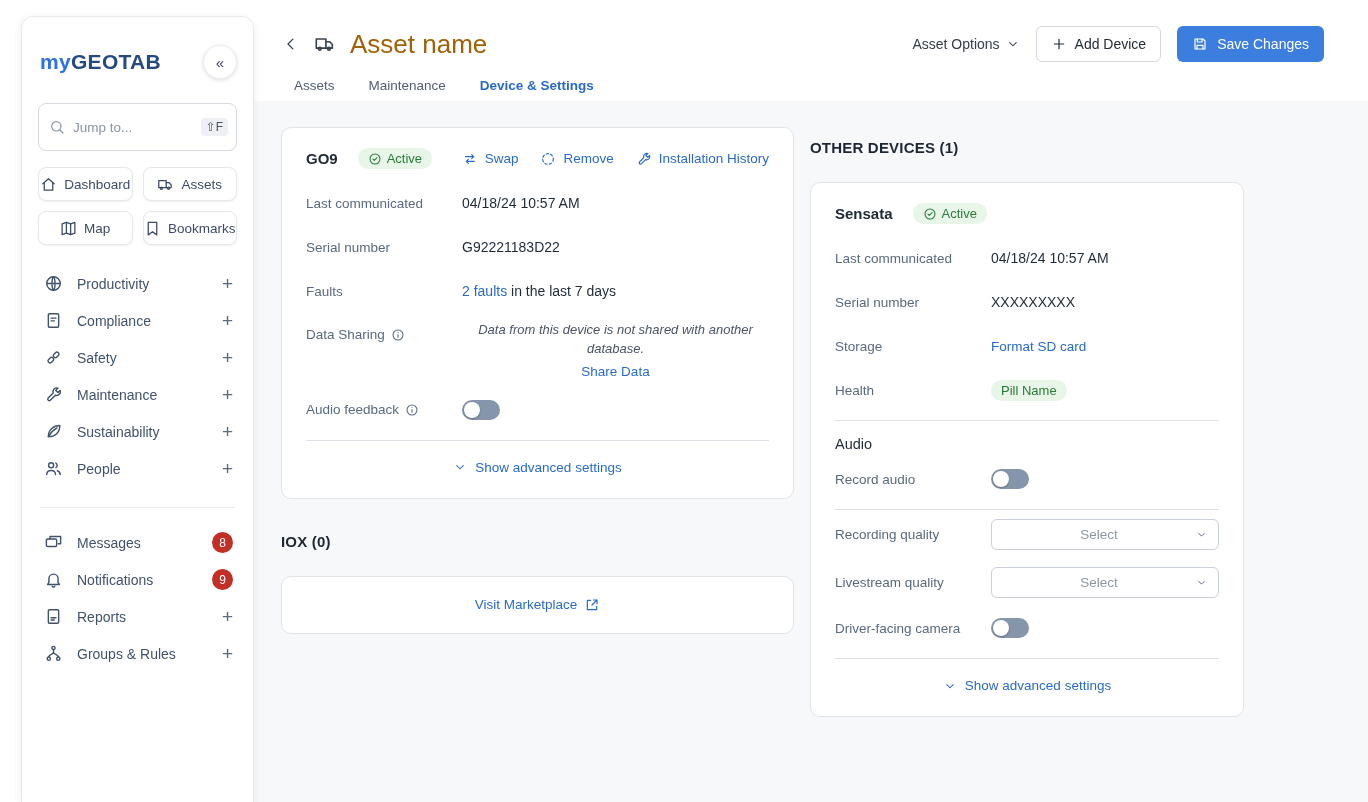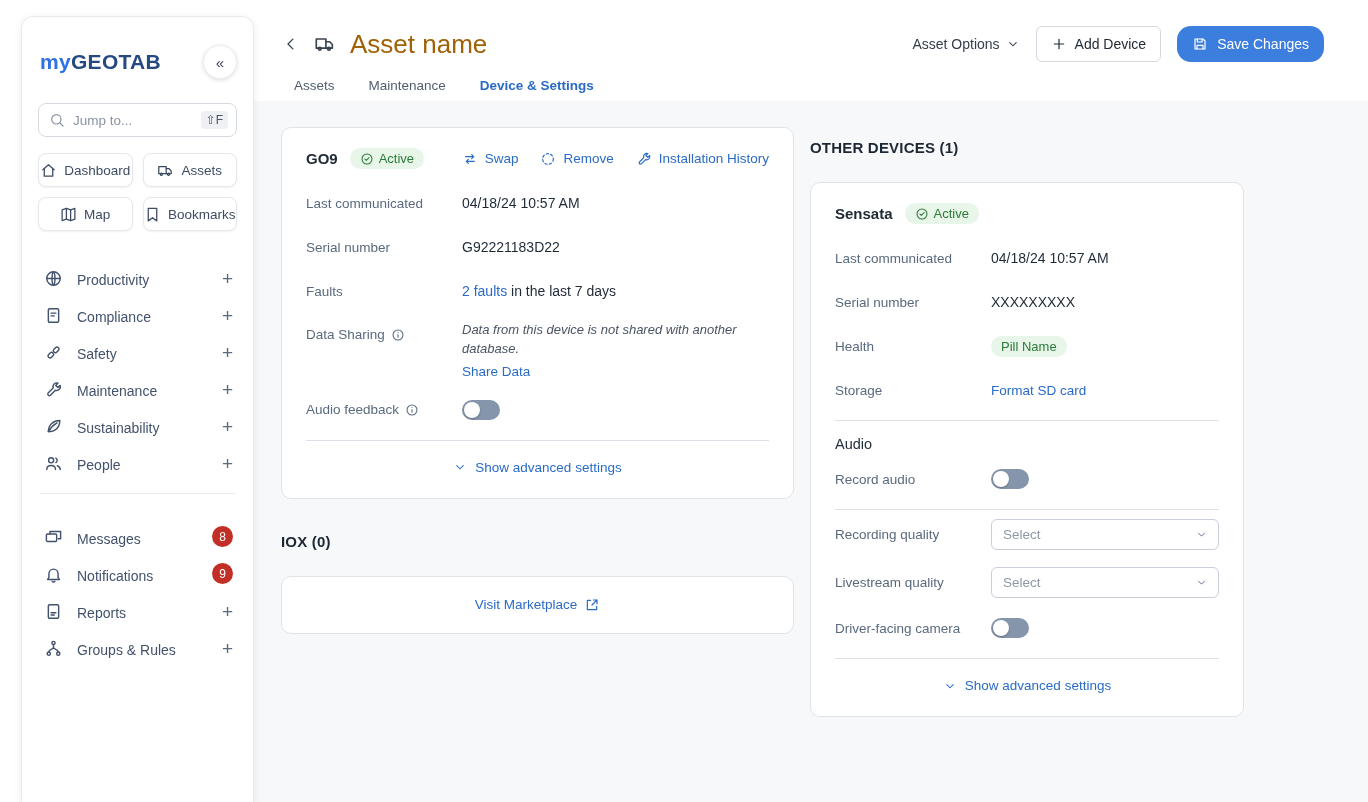--- a/index.html
+++ b/index.html
@@ -13,70 +13,70 @@
   .sidebar { position:absolute; left:21px; top:16px; width:233px; height:790px;
     background:#fff; border:1px solid #e7eaee; border-radius:12px 12px 0 0;
     box-shadow:0 2px 8px rgba(23,43,77,.08); padding:20px 16px; z-index:5; }
   .logo-row { display:flex; align-items:center; justify-content:space-between; padding:8px 0 0 2px; }
   .logo { font-size:21px; font-weight:bold; letter-spacing:.3px; }
   .logo .my { color:#2e71e5; }
   .logo .geotab { color:#264a7f; }
   .collapse-btn { width:34px; height:34px; border-radius:50%; background:#fff; border:1px solid #eceef2;
     box-shadow:0 1px 4px rgba(0,0,0,.14); display:flex; align-items:center; justify-content:center;
     color:#3c4858; font-size:15px; cursor:pointer; }
-  .search-box { margin-top:24px; height:34px; border:1px solid #d6dbe2; border-radius:8px;
+  .search-box { margin-top:24px; height:48px; border:1px solid #d6dbe2; border-radius:8px;
     display:flex; align-items:center; padding:0 8px 0 10px; gap:8px; color:#8a94a3; }
   .search-box .ph { flex:1; font-size:13.5px; }
   .kbd { background:#eef0f3; border-radius:4px; padding:2px 5px; font-size:12px; color:#4a5568; }
   .quick-grid { margin-top:16px; display:grid; grid-template-columns:1fr 1fr; gap:10px; }
   .quick-btn { height:34px; background:#fff; border:1px solid #e4e7ec; border-radius:8px;
     box-shadow:0 1px 2px rgba(16,24,40,.06); display:flex; align-items:center; justify-content:center;
     gap:7px; font-size:13.5px; color:#3d4c63; cursor:pointer; }
   .nav-list { margin-top:20px; }
-  .nav-item { height:37px; display:flex; align-items:flex-end; gap:14px; padding:0 4px 0 6px;
+  .nav-item { height:37px; display:flex; align-items:center; gap:14px; padding:0 4px 0 6px;
     color:#42526b; font-size:14px; cursor:pointer; }
   .nav-item .lbl { flex:1; }
   .nav-plus { color:#5d6a7a; font-size:19px; font-weight:300; line-height:1; }
   .side-divider { border:none; border-top:1px solid #e8eaee; margin:20px 2px 16px; }
   .count-badge { min-width:21px; height:21px; border-radius:11px; background:#c12f26; color:#fff;
     font-size:12px; display:flex; align-items:center; justify-content:center; padding:0 6px; }
 
   
   .main { position:absolute; left:254px; top:0; right:0; bottom:0; }
   .page-header { background:#fff; padding:26px 44px 0 28px; }
   .title-row { display:flex; align-items:center; }
   .back-btn { color:#3a4350; cursor:pointer; margin-right:14px; }
   .asset-icon { color:#3a4350; margin-right:14px; }
   .page-title { font-size:26px; color:#a16207; font-weight:400; }
   .header-actions { margin-left:auto; display:flex; align-items:center; gap:16px; }
   .text-btn { display:flex; align-items:center; gap:6px; font-size:14px; color:#333d4b; cursor:pointer; }
   .btn-outline { display:flex; align-items:center; gap:8px; height:36px; padding:0 14px;
     border:1px solid #d3d8df; border-radius:6px; background:#fff; font-size:14px; color:#222b36; cursor:pointer; }
   .btn-primary { display:flex; align-items:center; gap:9px; height:36px; padding:0 15px;
-    border:none; border-radius:14px; background:#3c7ede; font-size:14px; color:#fff; cursor:pointer; }
+    border:none; border-radius:6px; background:#3c7ede; font-size:14px; color:#fff; cursor:pointer; }
   .tabs { margin-top:16px; display:flex; gap:34px; padding-left:12px; border-bottom:1px solid #e8ebee; }
   .tab { padding-bottom:11px; font-size:13.5px; color:#525e6d; cursor:pointer; border-bottom:3px solid transparent; margin-bottom:-1px; }
   .tab.active { color:#2a6bc6; font-weight:bold; border-bottom-color:#3374d1; border-radius:1px; }
 
   .content { position:absolute; top:101px; left:0; right:0; bottom:0; background:#f7f8fa;
     padding:0 43px 0 27px; display:flex; gap:16px; }
   .col-left { width:513px; }
   .col-right { width:434px; }
   .section-title { margin-top:38px; font-size:15px; font-weight:bold; color:#1d2733; letter-spacing:.2px; }
 
   .card { margin-top:26px; background:#fff; border:1px solid #e0e4e9; border-radius:10px; }
-  .card-header { display:flex; align-items:center; padding:20px 24px 12px; gap:12px; }
+  .card-header { display:flex; align-items:center; padding:20px 24px 12px; gap:20px; }
   .device-name { font-size:15px; font-weight:bold; color:#212b36; }
   .pill-green { display:inline-flex; align-items:center; gap:5px; background:#e8f6ea; color:#2c7a38;
     border-radius:12px; padding:3px 10px; font-size:13px; }
   .card-actions { margin-left:auto; display:flex; align-items:center; gap:22px; }
   .action-link { display:flex; align-items:center; gap:7px; color:#2a6bc6; font-size:13.5px; cursor:pointer; white-space:nowrap; }
   .kebab { color:#3a4350; cursor:pointer; padding:2px 4px; }
 
-  .drow { display:flex; align-items:center; min-height:44px; padding:0 24px; }
+  .drow { display:flex; align-items:center; min-height:44px; padding:0 24px;text-align:center; }
   .drow.top { align-items:flex-start; padding-top:8px; padding-bottom:6px; }
   .dlabel { width:156px; flex:none; font-size:13.5px; color:#5a6a7e; display:flex; align-items:center; gap:6px; }
   .dvalue { font-size:14px; color:#1f2a37; }
   .link { color:#2a6bc6; cursor:pointer; }
   .note { font-size:13px; font-style:italic; color:#4a5463; line-height:1.45; }
   .share-link { display:inline-block; margin-top:3px; font-size:13.5px; font-style:normal; }
 
   .toggle { width:38px; height:20px; border-radius:10px; background:#8595ab; position:relative; cursor:pointer; flex:none; }
   .toggle .knob { position:absolute; left:2px; top:2px; width:16px; height:16px; border-radius:50%; background:#fff;
     box-shadow:0 1px 2px rgba(0,0,0,.25); }
@@ -404,26 +404,26 @@
 
         <div class="drow">
           <div class="dlabel">Last communicated</div>
           <div class="dvalue">04/18/24 10:57 AM</div>
         </div>
         <div class="drow">
           <div class="dlabel">Serial number</div>
           <div class="dvalue">XXXXXXXXX</div>
         </div>
         <div class="drow">
+          <div class="dlabel">Storage</div>
+          <span class="link" style="font-size:13.5px">Format SD card</span>
+        </div>
+        <div class="drow">
           <div class="dlabel">Health</div>
           <span class="pill-green">Pill Name</span>
-        </div>
-        <div class="drow">
-          <div class="dlabel">Storage</div>
-          <span class="link" style="font-size:13.5px">Format SD card</span>
         </div>
 
         <hr class="inset-divider">
         <div class="subhead-row"><span class="subhead">Audio</span></div>
         <div class="drow">
           <div class="dlabel">Record audio</div>
           <div class="toggle">
               <div class="knob"></div>
             </div>
         </div>

